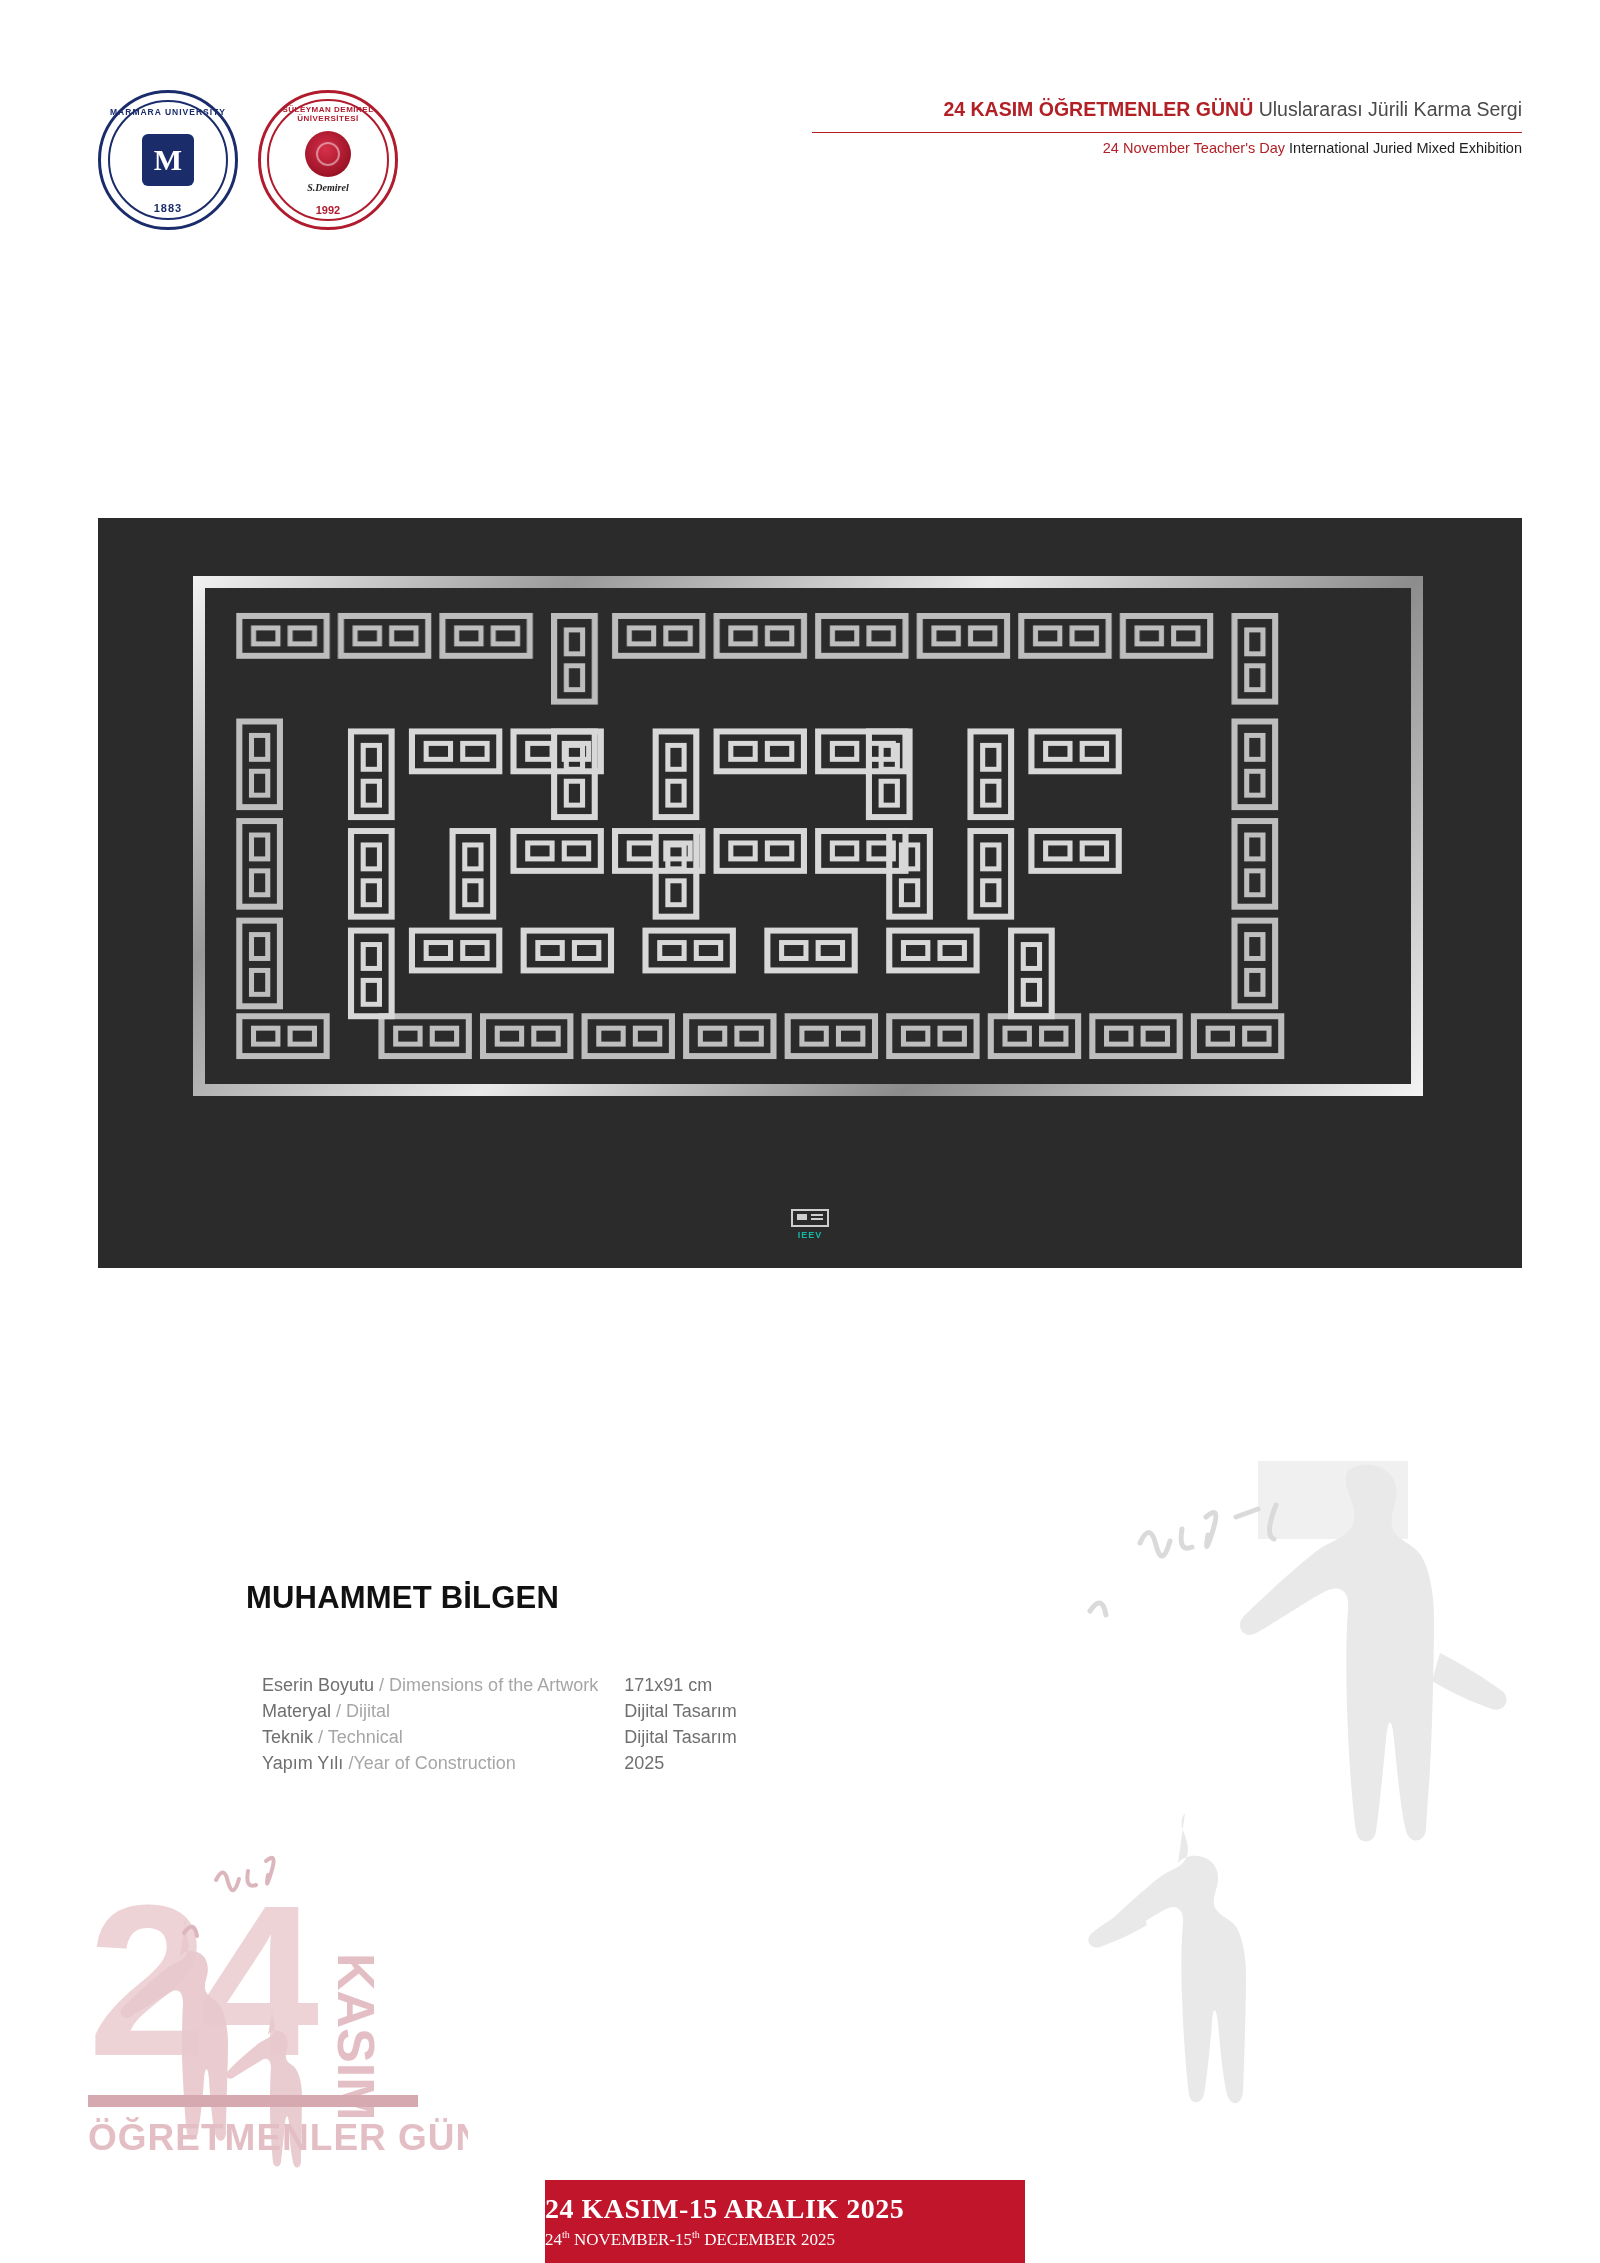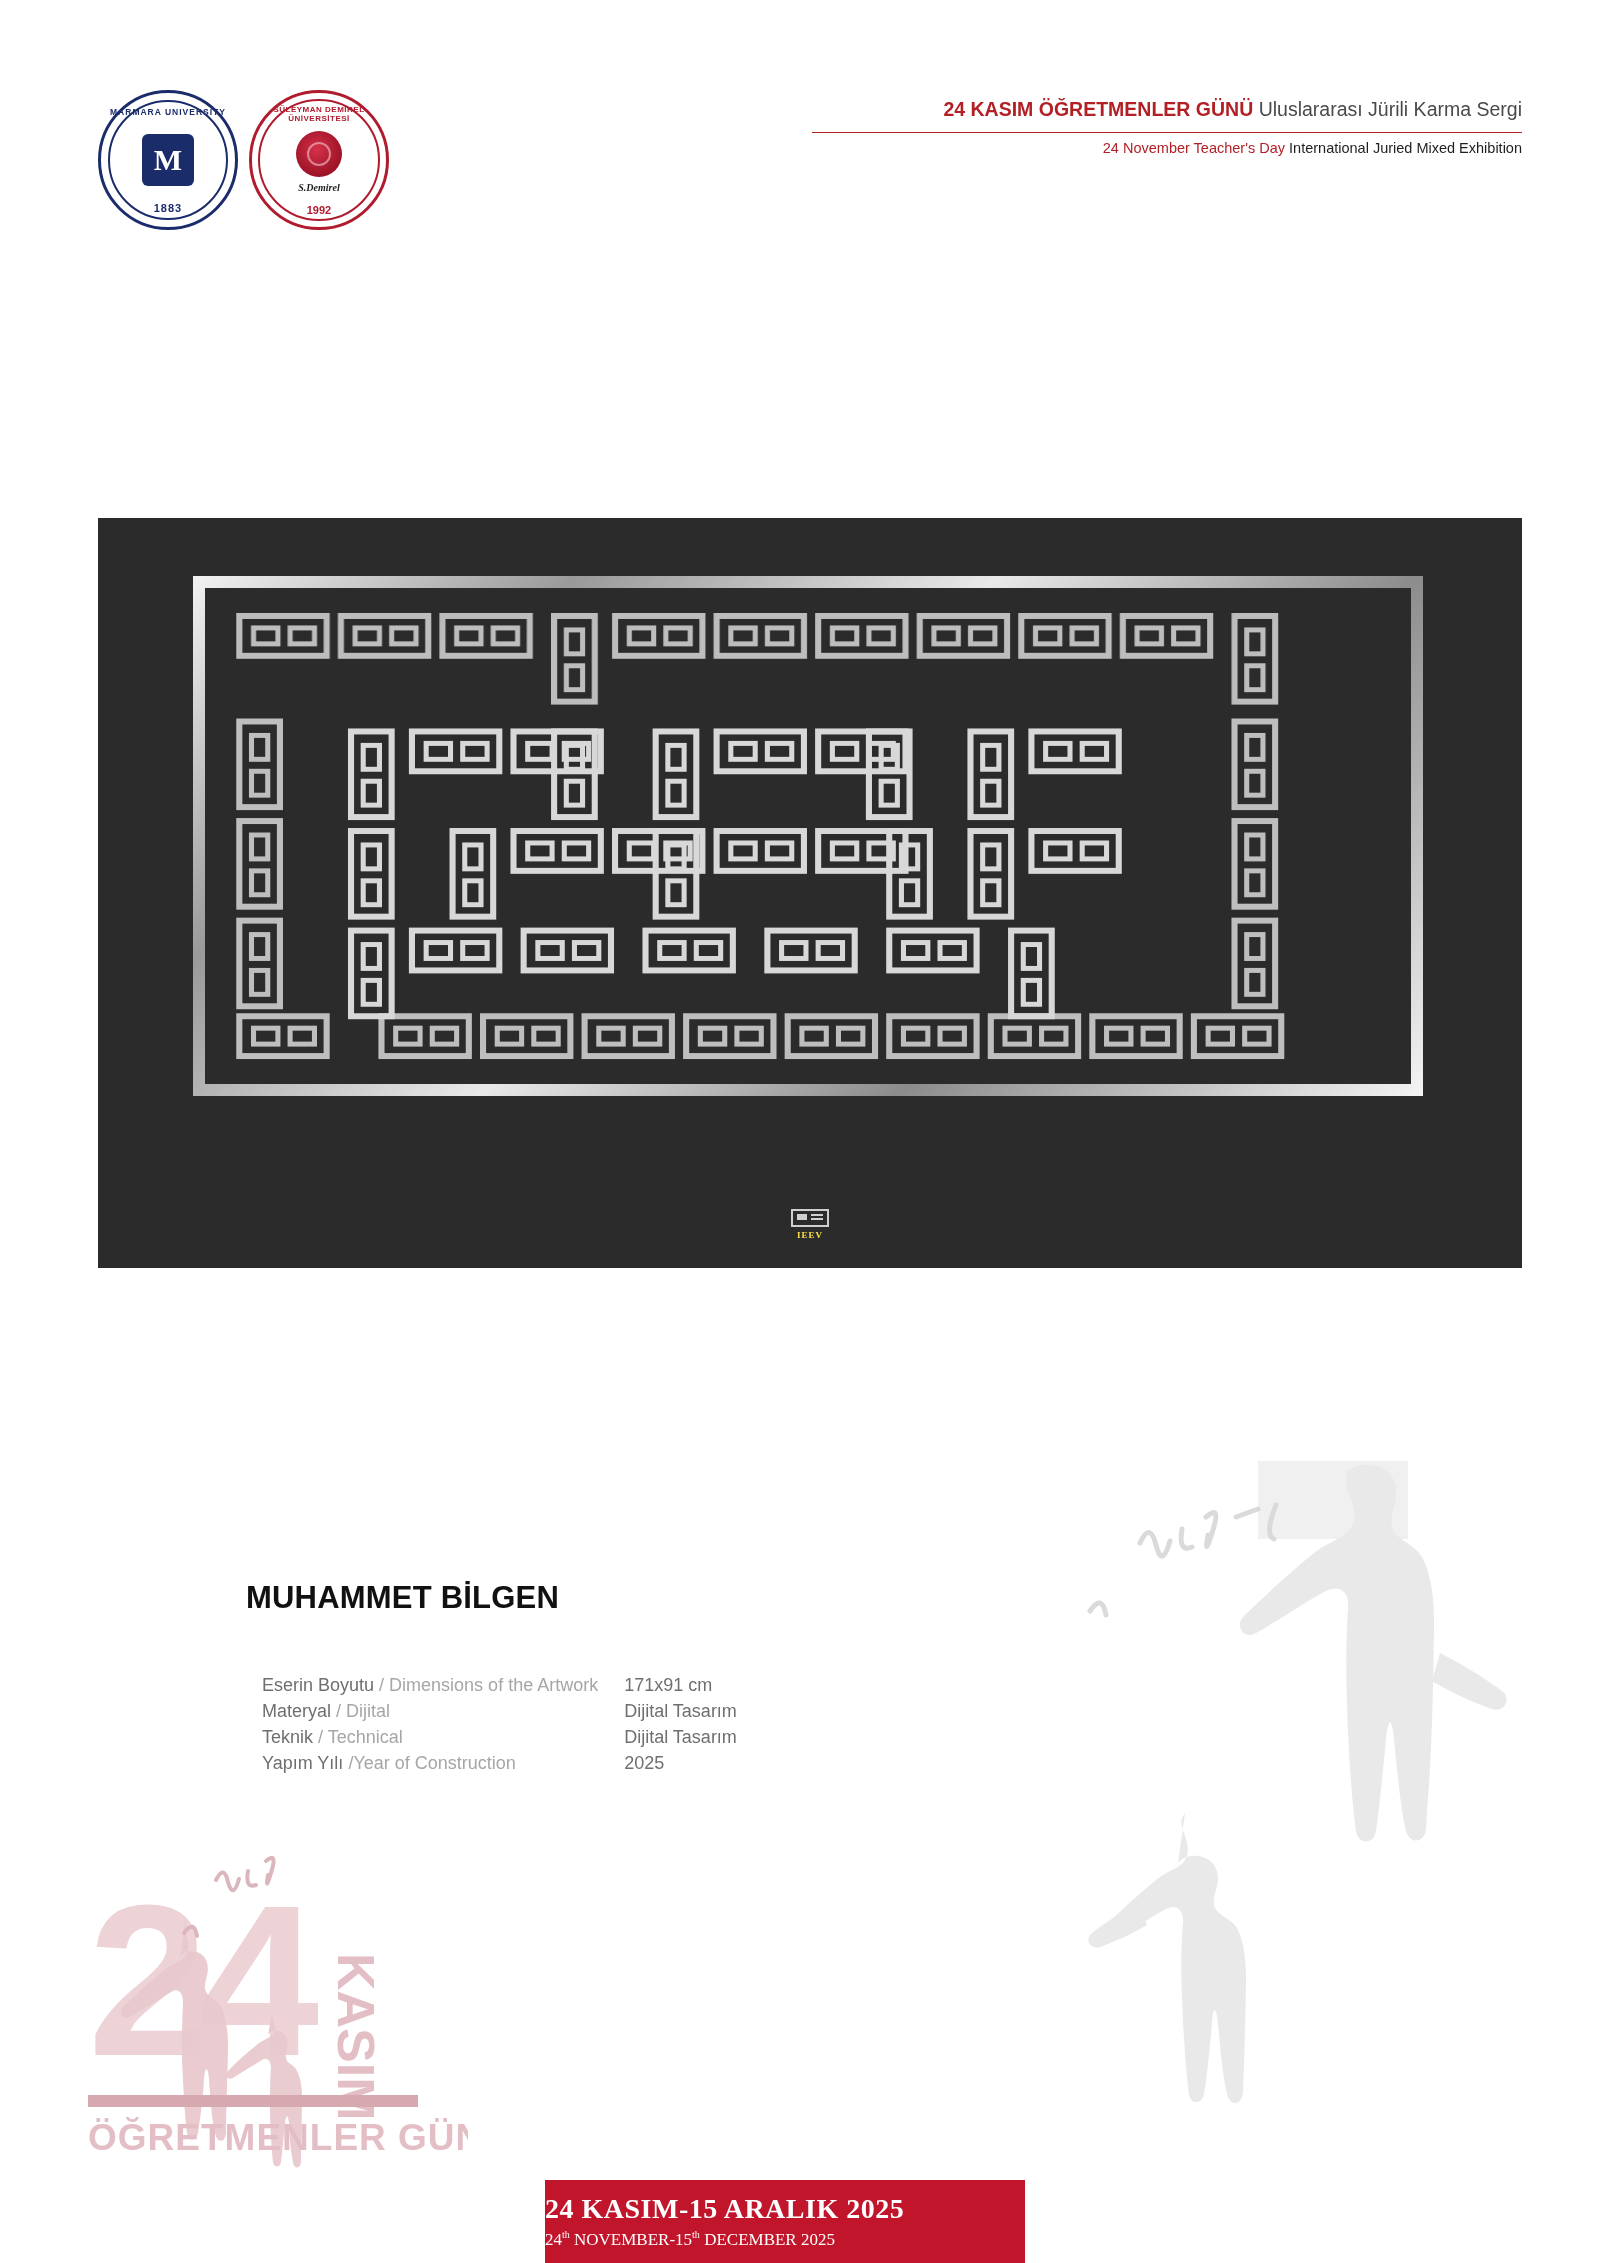--- a/index.html
+++ b/index.html
@@ -22,21 +22,21 @@
     left: 0;
     width: 1600px;
     height: 190px;
   }
   .logos {
     position: absolute;
     left: 98px;
     top: 20px;
     display: flex;
     align-items: flex-start;
-    gap: 11px;
+    gap: 20px;
   }
   .logo {
     width: 140px;
     height: 140px;
     border-radius: 50%;
     position: relative;
     background: #ffffff;
     box-sizing: border-box;
   }
   .logo .ring {
@@ -177,22 +177,21 @@
     position: absolute;
     inset: 14px;
   }
   .kufi svg { width: 100%; height: 100%; display: block; }
   .art-sign {
     position: absolute;
     left: 50%;
     transform: translateX(-50%);
     bottom: 28px;
     text-align: center;
-    color: #fde047;
-    font-family: Liberation Serif, serif;
+    color: #14b8a6;
   }
   .art-sign .mark {
     width: 34px; height: 14px;
     border: 2px solid #cfcfcf;
     margin: 0 auto 3px auto;
     position: relative;
   }
   .art-sign .mark:before {
     content:""; position:absolute; left:4px; top:3px;
     width:10px; height:6px; background:#cfcfcf;

